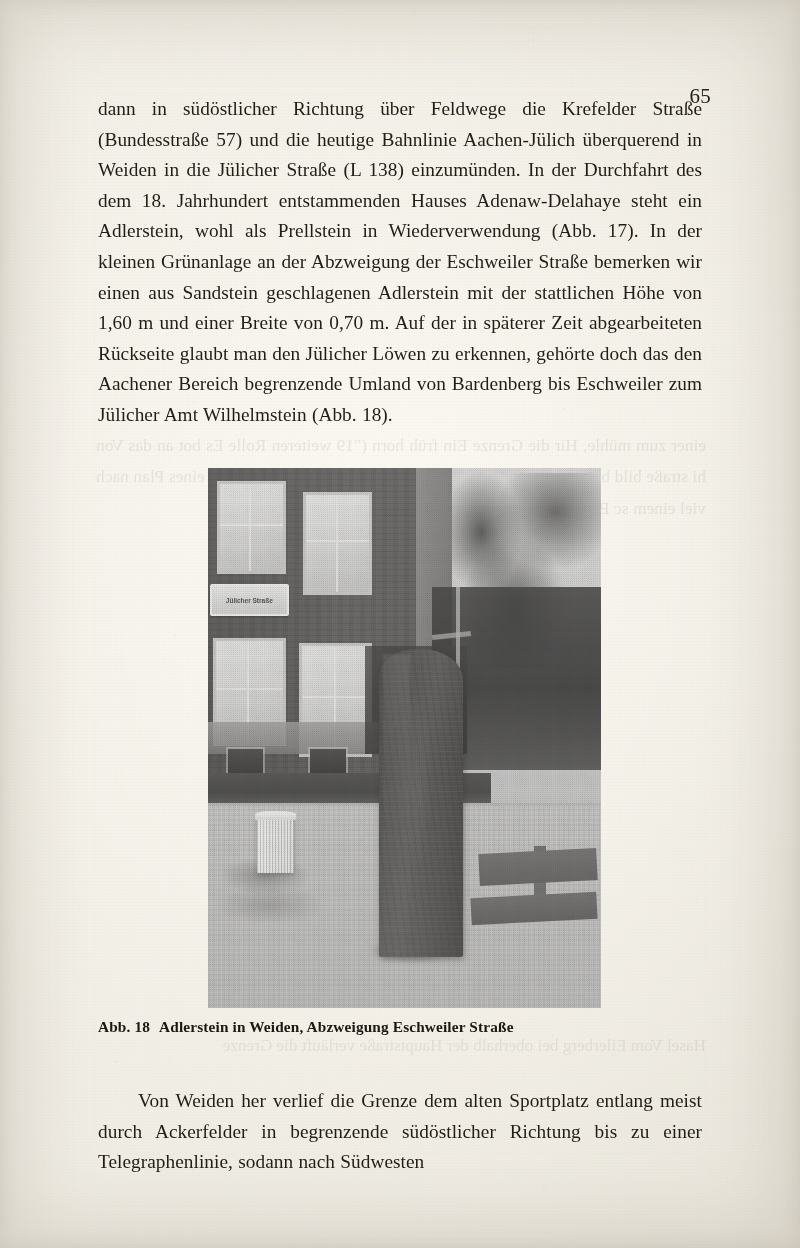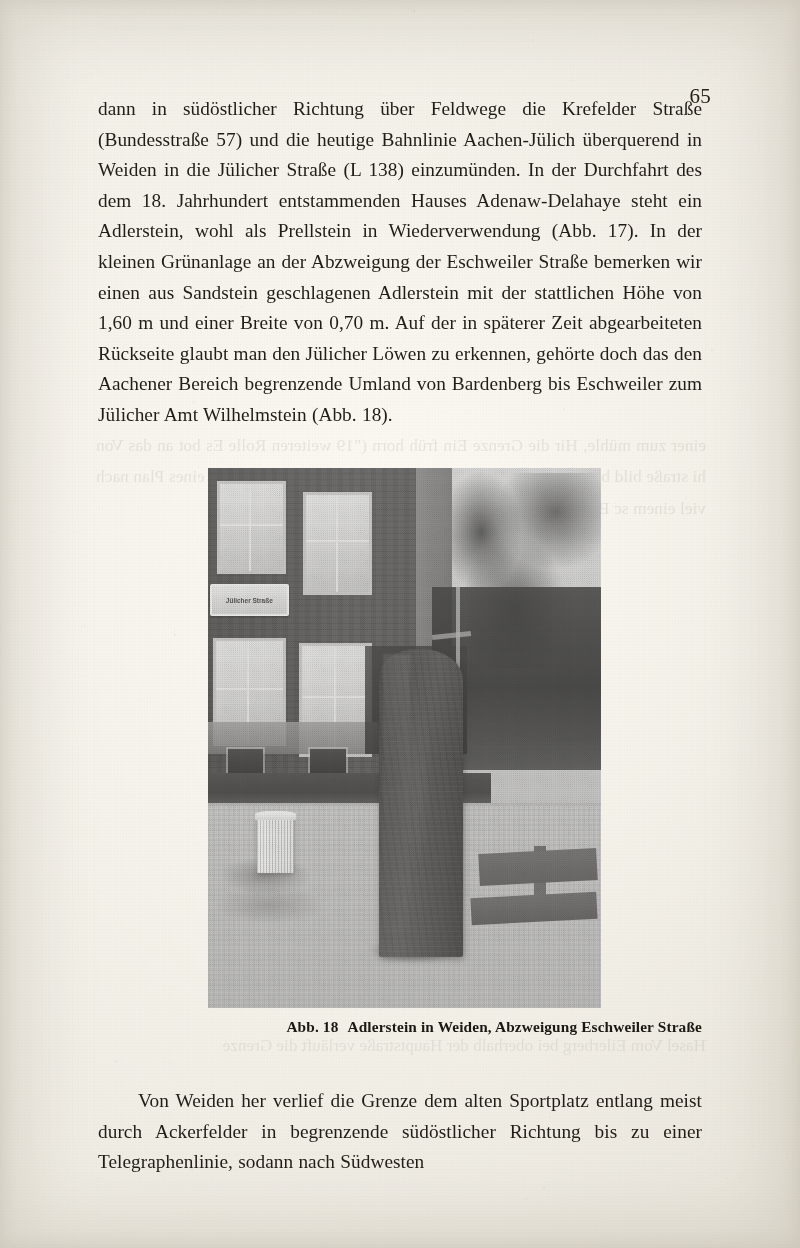--- a/index.html
+++ b/index.html
@@ -219,21 +219,21 @@
     background-size:2.1px 2.1px;
     mix-blend-mode:multiply;
   }
   #photo-wash{
     position:absolute;inset:0;pointer-events:none;
     background:linear-gradient(170deg, rgba(236,232,222,.16) 0%, rgba(210,205,194,.10) 55%, rgba(225,220,209,.20) 100%);
   }
 
   .caption{
     position:absolute;left:98px;top:1018px;width:604px;
-    text-align:right;
+    text-align:left;
     font-size:15.3px;font-weight:700;color:#1b1713;
     letter-spacing:.15px;
   }
   .caption .cap-no{margin-right:9px;}
 
   
   .speck{position:absolute;background:rgba(110,100,86,.22);border-radius:50%;pointer-events:none;}
 </style>
 </head>
 <body>

